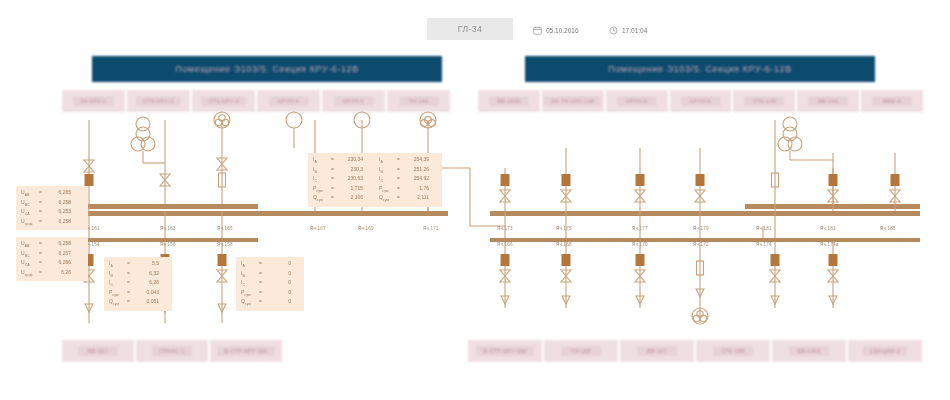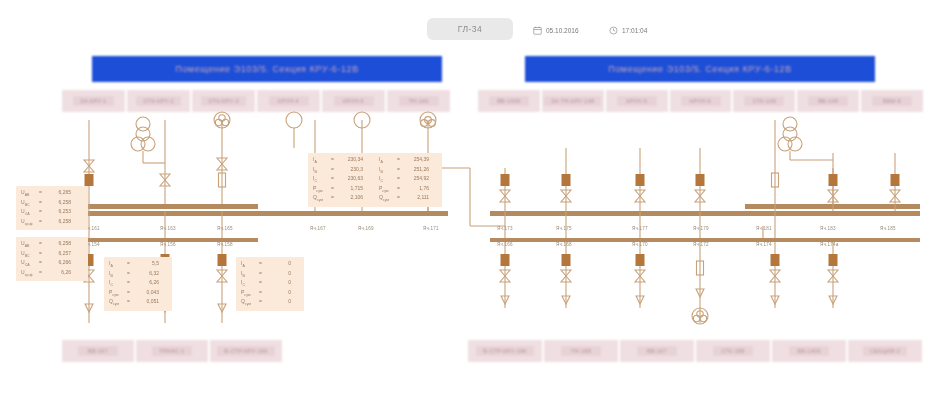--- a/index.html
+++ b/index.html
@@ -10,34 +10,34 @@
     font-family:"Liberation Sans","DejaVu Sans",sans-serif;
     color:#6b6b6b;
     -webkit-font-smoothing:antialiased;
   }
   .screen{position:relative;width:950px;height:400px;}
 
   
   .topbar{position:absolute;left:0;top:0;width:950px;height:48px;}
   .gn-btn{
     position:absolute;left:427px;top:18px;width:86px;height:22px;
-    background:#e9e9e9;border:none;border-radius:6px;
+    background:#e9e9e9;border:none;border-radius:0;
     font-size:8.5px;color:#8d8d8d;letter-spacing:.5px;
     display:flex;align-items:center;justify-content:center;
     filter:blur(0.7px);
   }
   .dt{position:absolute;top:26px;display:flex;align-items:center;gap:4px;font-size:6.5px;color:#7a7a7a;}
   .dt.date{left:533px;}
   .dt.time{left:609px;}
   .dt svg{display:block;}
 
   
   .sec-head{
     position:absolute;height:26px;
-    background:#1d4ed8;
+    background:#0c4a6e;
     display:flex;align-items:center;justify-content:center;
     font-size:9px;color:#c9a6b4;letter-spacing:.6px;
     filter:blur(0.8px);
   }
   .sec-head.left{left:92px;top:56px;width:350px;}
   .sec-head.right{left:525px;top:56px;width:350px;}
 
   
   .btn-strip{position:absolute;height:22px;display:flex;gap:2px;}
   .cellbtn{

